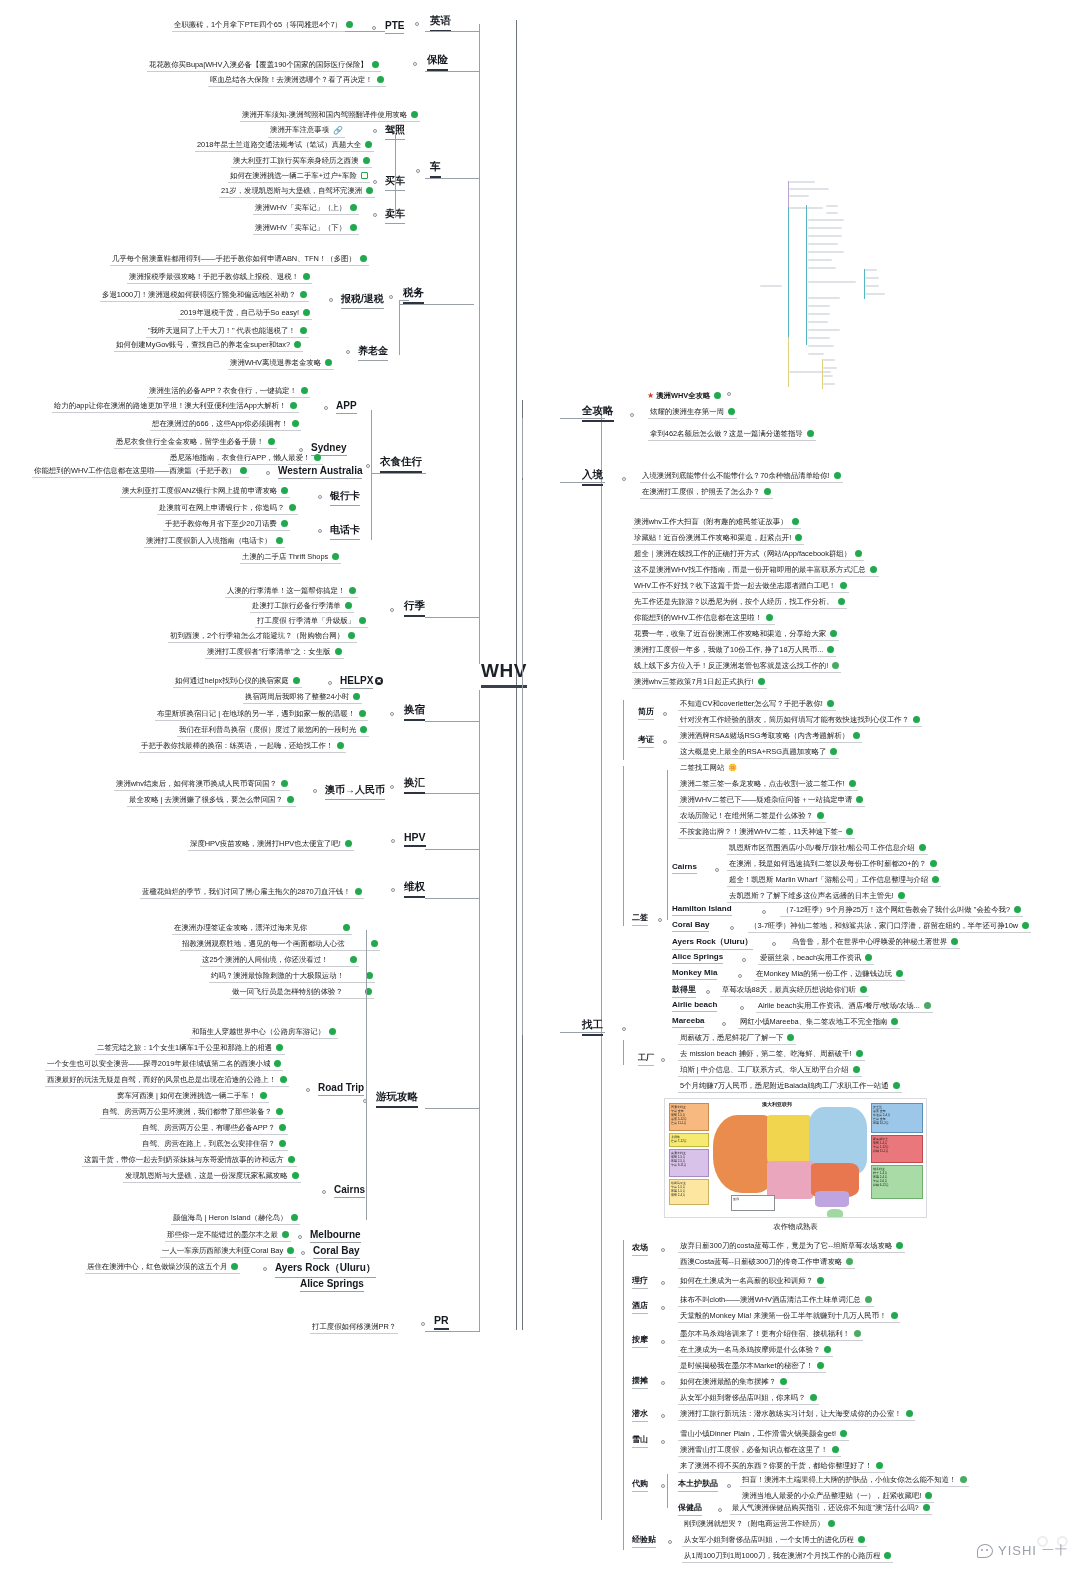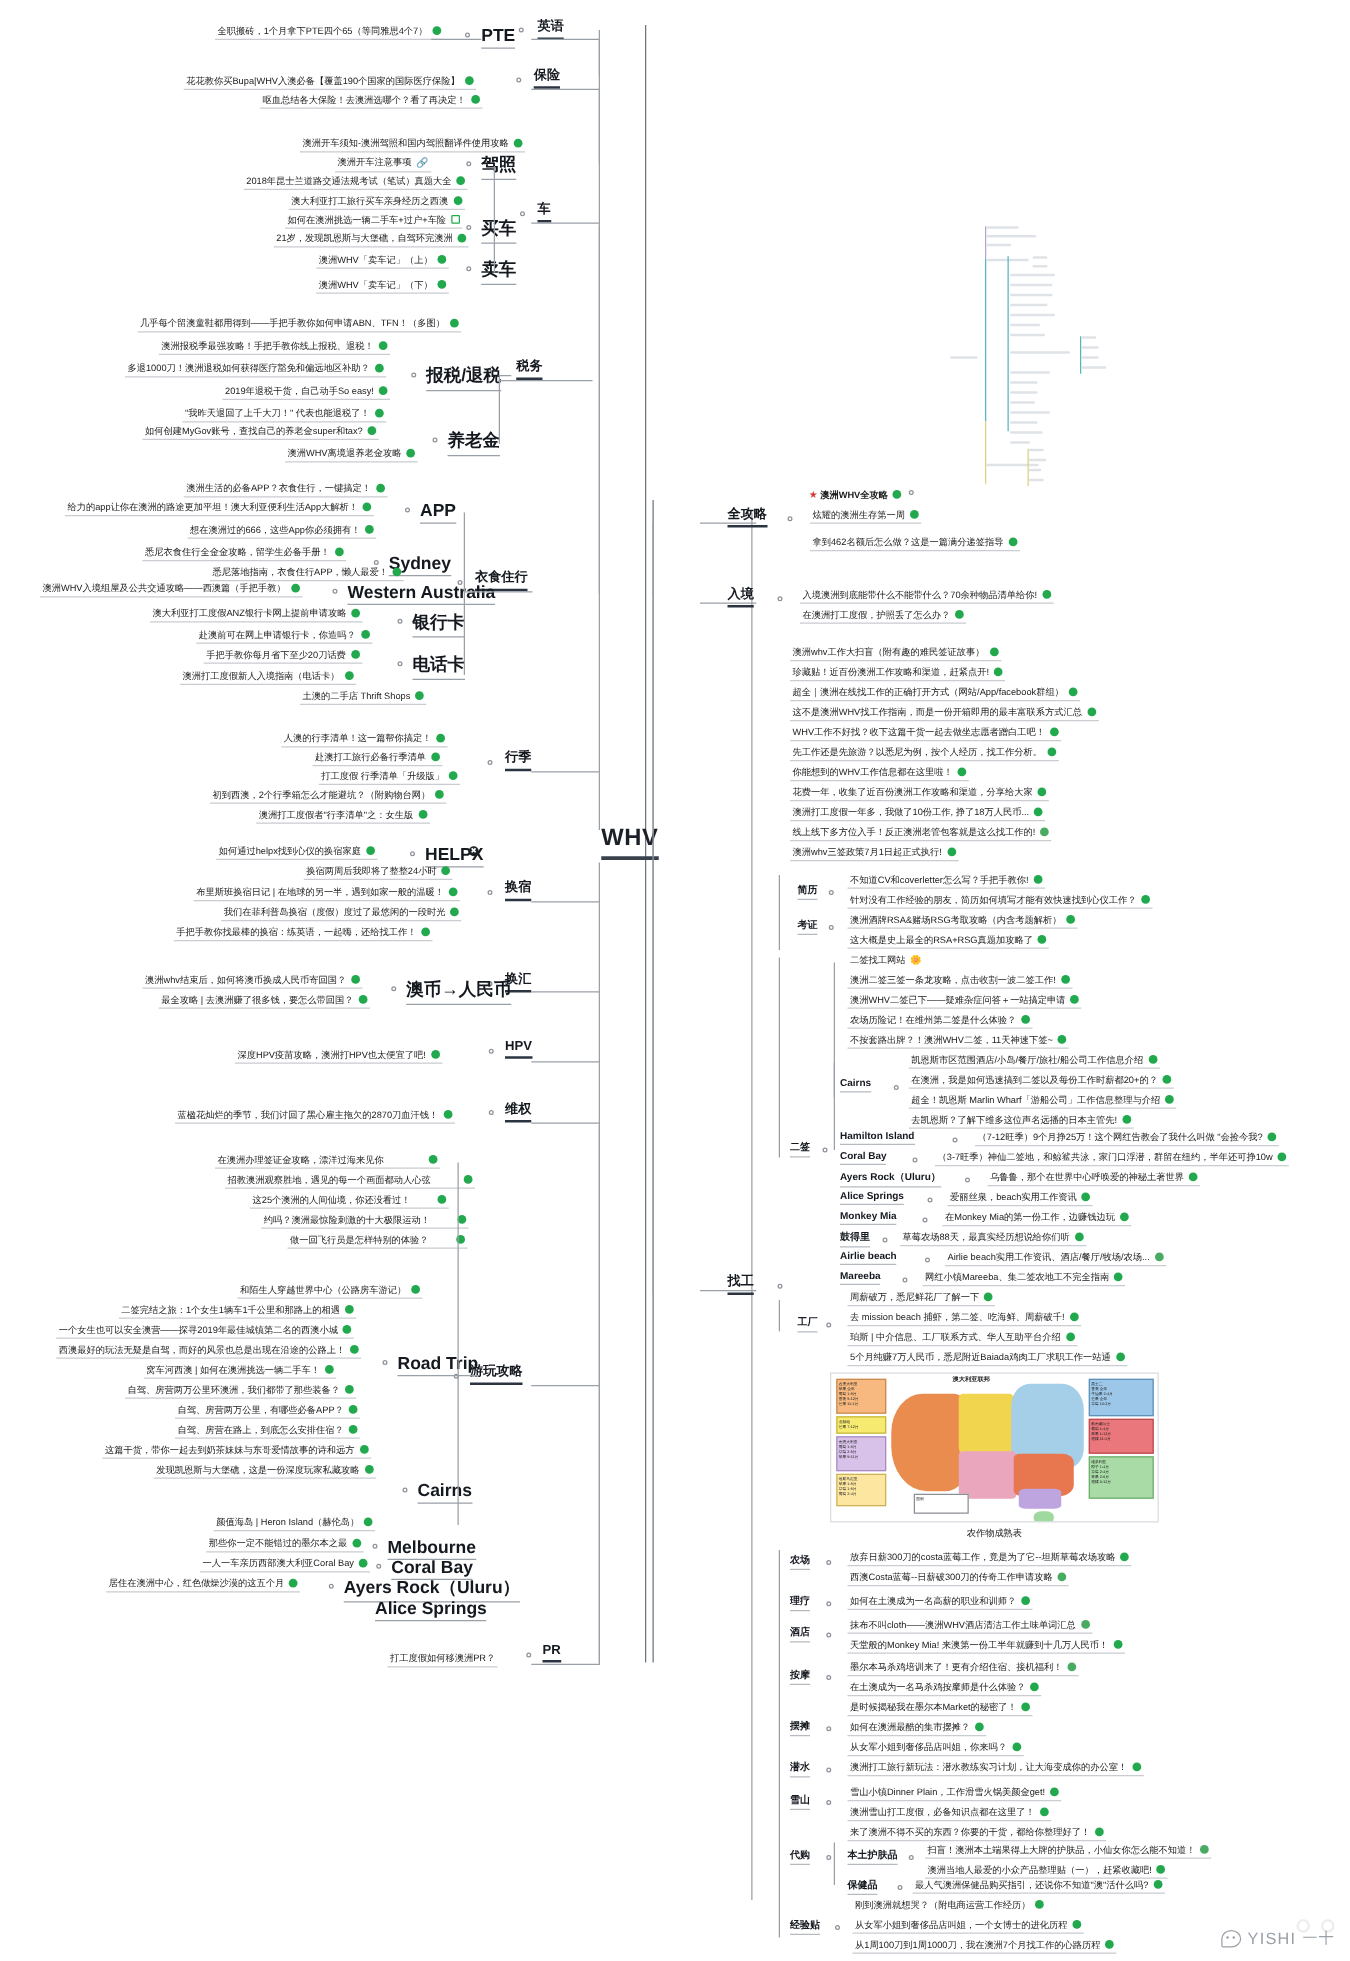--- a/index.html
+++ b/index.html
@@ -56,21 +56,21 @@
   .branch {
     position: absolute;
     font-size: 10.5px;
     font-weight: bold;
     color: #14181f;
     white-space: nowrap;
     padding-bottom: 2px;
     border-bottom: 2.4px solid #2b3440;
   }
   .branch.lvl2 {
-    font-size: 14px;
+    font-size: 10px;
     border-bottom: 1px solid #9aa0a8;
     font-weight: bold;
   }
   .branch.lvl3 {
     font-size: 8px;
     border-bottom: 1px solid #b6bbc2;
     font-weight: bold;
   }
   
   .knob {
@@ -248,21 +248,21 @@
   <div class="leaf" style="left:231px; top:155px;"><span>澳大利亚打工旅行买车亲身经历之西澳</span><span class="dot"></span></div>
   <div class="leaf" style="left:228px; top:170px;"><span>如何在澳洲挑选一辆二手车+过户+车险</span><span class="dot box"></span></div>
   <div class="leaf" style="left:219px; top:185px;"><span>21岁，发现凯恩斯与大堡礁，自驾环完澳洲</span><span class="dot"></span></div>
   <div class="branch lvl2" style="left:385px; top:207px;">卖车</div>
   <div class="knob" style="left:373px; top:213px;"></div>
   <div class="leaf" style="left:253px; top:202px;"><span>澳洲WHV「卖车记」（上）</span><span class="dot"></span></div>
   <div class="leaf" style="left:253px; top:222px;"><span>澳洲WHV「卖车记」（下）</span><span class="dot"></span></div>
   <div class="ln v" style="left:395px; top:133px; height:85px;"></div>
   <div class="ln h" style="left:425px; top:178px; width:55px;"></div>
 
-  <div class="branch" style="left:403px; top:286px;margin-left:10px;">税务</div>
+  <div class="branch" style="left:403px; top:286px;">税务</div>
   <div class="knob" style="left:389px; top:295px;"></div>
   <div class="branch lvl2" style="left:341px; top:292px;">报税/退税</div>
   <div class="knob" style="left:329px; top:298px;"></div>
   <div class="leaf" style="left:110px; top:253px;"><span>几乎每个留澳童鞋都用得到——手把手教你如何申请ABN、TFN！（多图）</span><span class="dot"></span></div>
   <div class="leaf" style="left:127px; top:271px;"><span>澳洲报税季最强攻略！手把手教你线上报税、退税！</span><span class="dot"></span></div>
   <div class="leaf" style="left:100px; top:289px;"><span>多退1000刀！澳洲退税如何获得医疗豁免和偏远地区补助？</span><span class="dot"></span></div>
   <div class="leaf" style="left:178px; top:307px;"><span>2019年退税干货，自己动手So easy!</span><span class="dot"></span></div>
   <div class="leaf" style="left:146px; top:325px;"><span>"我昨天退回了上千大刀！" 代表也能退税了！</span><span class="dot"></span></div>
   <div class="branch lvl2" style="left:358px; top:344px;">养老金</div>
   <div class="knob" style="left:346px; top:350px;"></div>
@@ -279,21 +279,21 @@
   <div class="knob" style="left:324px; top:406px;"></div>
   <div class="leaf" style="left:147px; top:385px;"><span>澳洲生活的必备APP？衣食住行，一键搞定！</span><span class="dot"></span></div>
   <div class="leaf" style="left:52px; top:400px;"><span>给力的app让你在澳洲的路途更加平坦！澳大利亚便利生活App大解析！</span><span class="dot"></span></div>
   <div class="leaf" style="left:150px; top:418px;"><span>想在澳洲过的666，这些App你必须拥有！</span><span class="dot"></span></div>
   <div class="branch lvl2" style="left:311px; top:442px;">Sydney</div>
   <div class="knob" style="left:299px; top:448px;"></div>
   <div class="leaf" style="left:114px; top:436px;"><span>悉尼衣食住行全金金攻略，留学生必备手册！</span><span class="dot"></span></div>
   <div class="leaf" style="left:140px; top:452px;margin-left:28px;"><span>悉尼落地指南，衣食住行APP，懒人最爱！</span><span class="dot"></span></div>
   <div class="branch lvl2" style="left:278px; top:465px;">Western Australia</div>
   <div class="knob" style="left:266px; top:471px;"></div>
-  <div class="leaf" style="left:32px; top:465px;"><span>澳洲WHV入境组屋及公共交通攻略——西澳篇（手把手教）</span><span class="dot"></span></div>
+  <div class="leaf" style="left:32px; top:465px;"><span>你能想到的WHV工作信息都在这里啦——西澳篇（手把手教）</span><span class="dot"></span></div>
   <div class="branch lvl2" style="left:330px; top:489px;">银行卡</div>
   <div class="knob" style="left:318px; top:495px;"></div>
   <div class="leaf" style="left:120px; top:485px;"><span>澳大利亚打工度假ANZ银行卡网上提前申请攻略</span><span class="dot"></span></div>
   <div class="leaf" style="left:157px; top:502px;"><span>赴澳前可在网上申请银行卡，你造吗？</span><span class="dot"></span></div>
   <div class="branch lvl2" style="left:330px; top:523px;">电话卡</div>
   <div class="knob" style="left:318px; top:529px;"></div>
   <div class="leaf" style="left:163px; top:518px;"><span>手把手教你每月省下至少20刀话费</span><span class="dot"></span></div>
   <div class="leaf" style="left:144px; top:535px;"><span>澳洲打工度假新人入境指南（电话卡）</span><span class="dot"></span></div>
   <div class="leaf" style="left:240px; top:551px;"><span>土澳的二手店 Thrift Shops</span><span class="dot"></span></div>
   <div class="ln v" style="left:371px; top:410px; height:130px;"></div>

